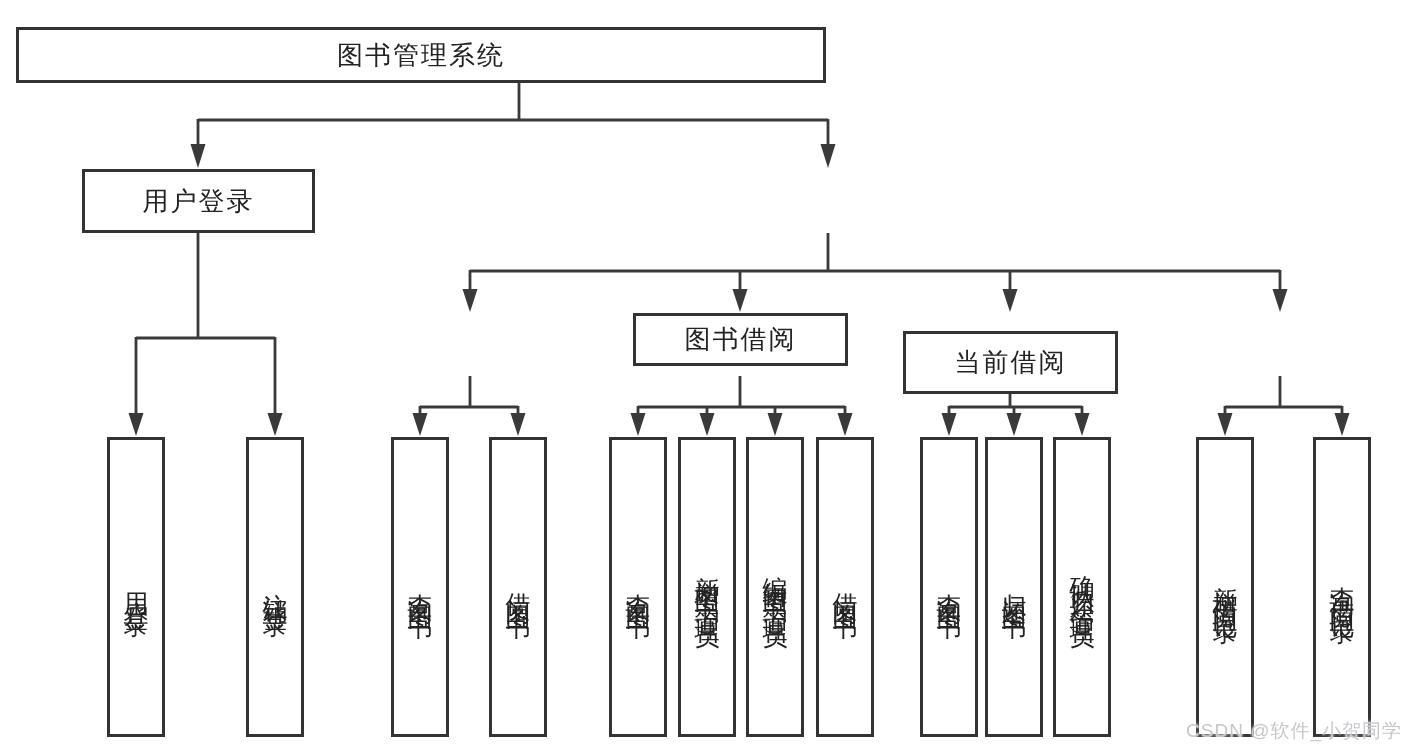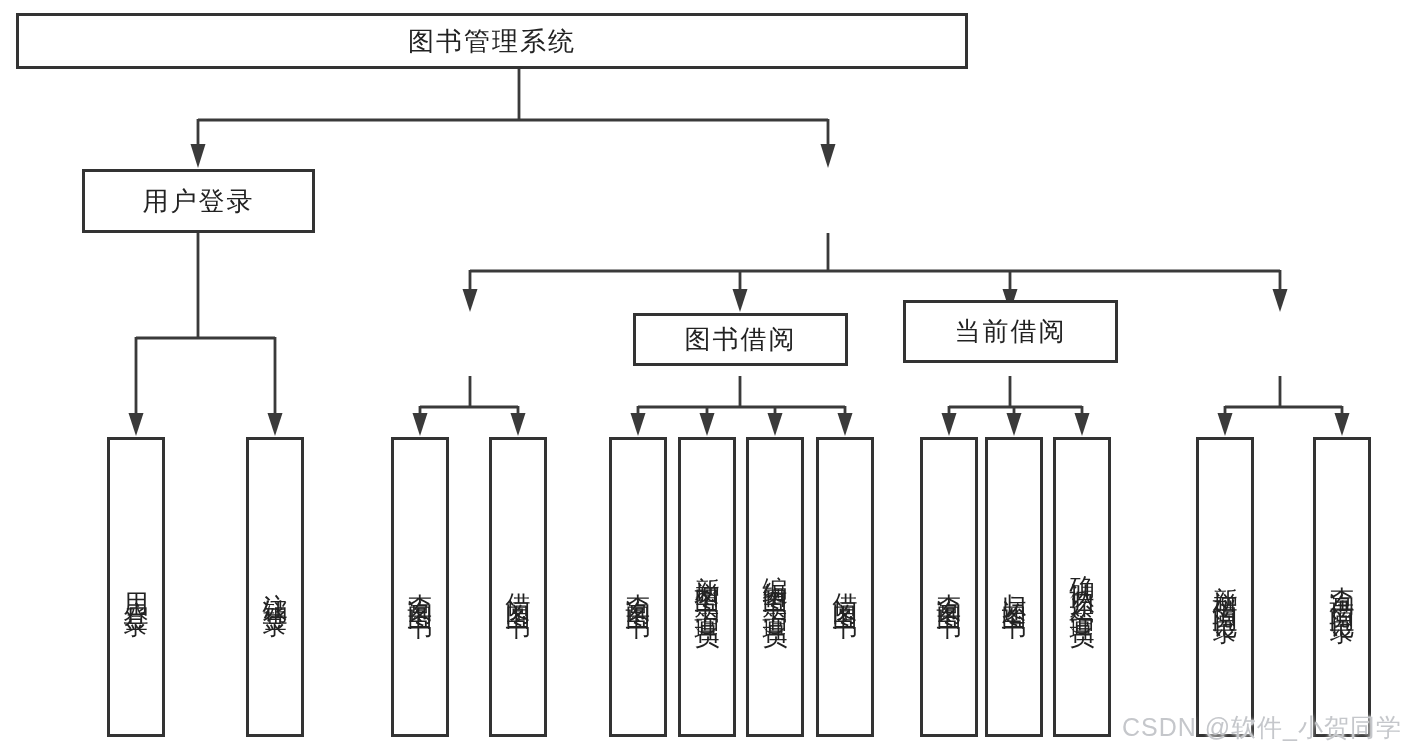--- a/index.html
+++ b/index.html
@@ -31,21 +31,21 @@
   .node.v span{
     writing-mode:vertical-rl;
     font-size:25px;
     letter-spacing:7px;
     line-height:1;
   }
   #watermark{
     position:absolute;
     right:3px;
     bottom:3px;
-    font-size:25px;
+    font-size:19px;
     color:#c5c7cb;
     letter-spacing:1px;
     z-index:5;
     text-shadow:0 0 2px #ffffff, 0 0 4px #ffffff;
     white-space:nowrap;
     text-align:right;
   }
 </style>
 </head>
 <body>
@@ -85,32 +85,32 @@
       <polygon points="767.5,413 782.5,413 775,436"></polygon>
       <polygon points="837.5,413 852.5,413 845,436"></polygon>
       <polygon points="941.5,413 956.5,413 949,436"></polygon>
       <polygon points="1006.5,413 1021.5,413 1014,436"></polygon>
       <polygon points="1074.5,413 1089.5,413 1082,436"></polygon>
       <polygon points="1217.5,413 1232.5,413 1225,436"></polygon>
       <polygon points="1334.5,413 1349.5,413 1342,436"></polygon>
     </g>
   </svg>
 
-  <div class="node h" style="left:16px;top:13px;width:952px;height:56px">
+  <div class="node h" style="left:16px;top:27px;width:810px;height:56px">
     <span>图书管理系统</span>
   </div>
 
   <div class="node h" style="left:82px;top:169px;width:233px;height:64px">
     <span>用户登录</span>
   </div>
 
   <div class="node h" style="left:633px;top:313px;width:215px;height:53px">
     <span>图书借阅</span>
   </div>
-  <div class="node h" style="left:903px;top:300px;width:215px;height:63px">
+  <div class="node h" style="left:903px;top:331px;width:215px;height:63px">
     <span>当前借阅</span>
   </div>
 
   <div class="node v" style="left:107px;top:437px;width:58px;height:300px">
     <span>用户登录</span>
   </div>
   <div class="node v" style="left:246px;top:437px;width:58px;height:300px">
     <span>注销登录</span>
   </div>
 

